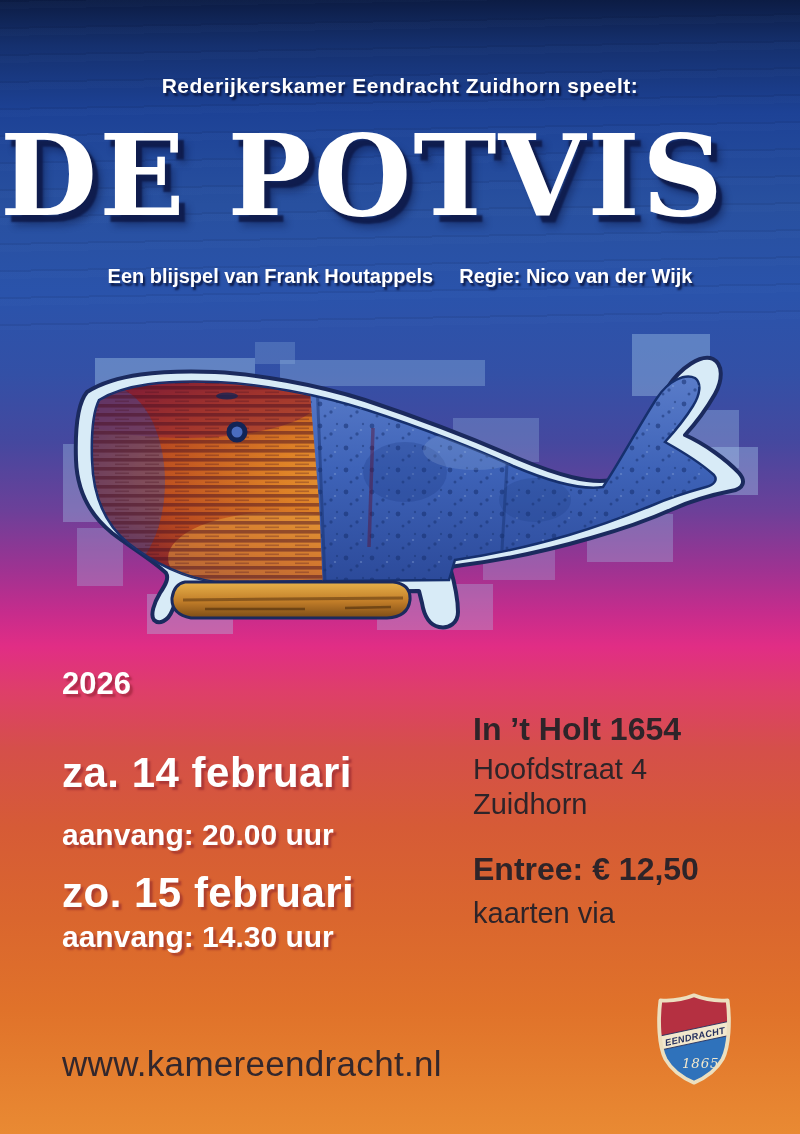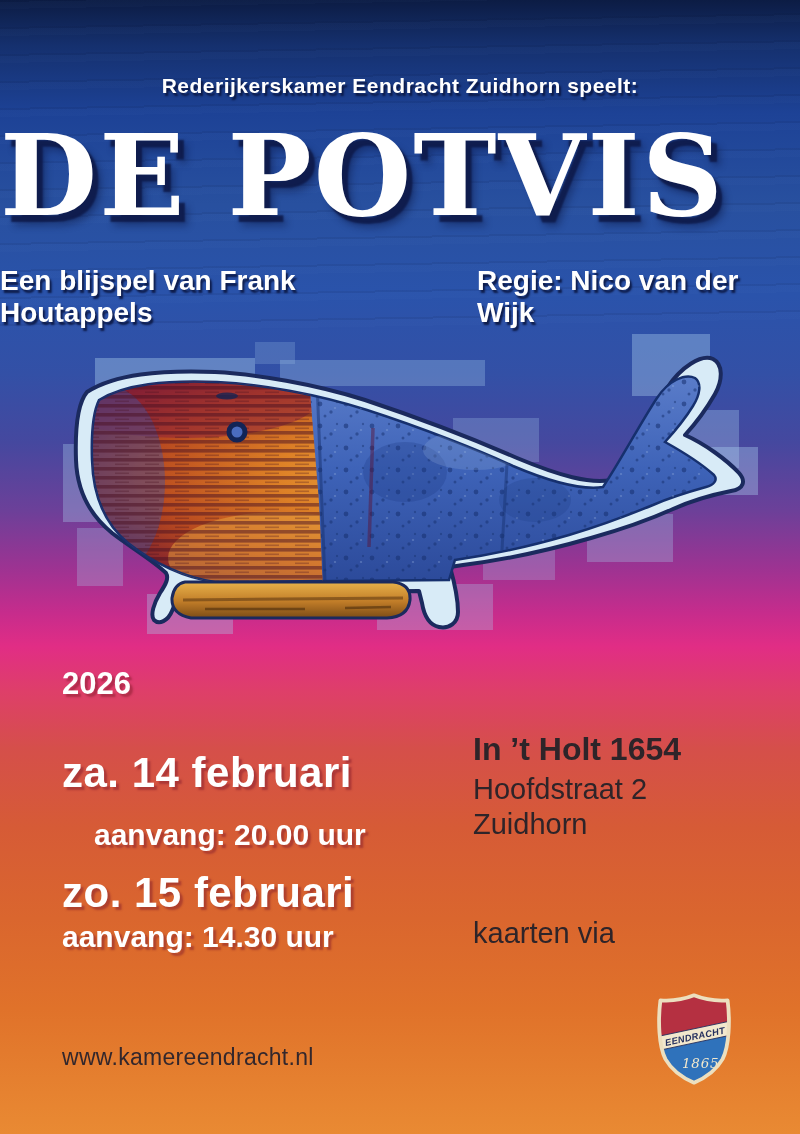--- a/index.html
+++ b/index.html
@@ -26,37 +26,37 @@
   }
   .title{
     left:0;top:118px;width:684px;text-align:center;
     font-family:"DejaVu Serif",serif;font-weight:bold;
     color:#fff;font-size:112px;line-height:1.04;letter-spacing:2px;
     text-shadow:6px 7px 2px rgba(14,26,74,.92), 9px 11px 7px rgba(14,26,74,.45);
     white-space:nowrap;
   }
   .credits{
     left:0;top:265px;width:800px;display:flex;justify-content:center;gap:26px;
-    color:#fff;font-size:28px;font-weight:bold;
+    color:#fff;font-size:20px;font-weight:bold;
     text-shadow:2px 3px 2px rgba(8,18,56,.85);
   }
   .light-txt{color:#fff;text-shadow:3px 3px 2px rgba(132,28,44,.5);}
   .year{left:62px;top:666px;font-size:31px;font-weight:bold;}
   .date-big{left:62px;font-size:42px;font-weight:bold;letter-spacing:.5px;white-space:nowrap;}
   .d1{top:711px;} .d2{top:749px;} .d3{top:869px;}
   .time-line{left:62px;font-size:30px;font-weight:bold;}
-  .t1{top:818px;margin-left:32px;} .t2{top:920px;}
-  .dark-txt{color:#2e2429;white-space:nowrap;margin-top:20px;}
+  .t1{top:818px;} .t2{top:920px;}
+  .dark-txt{color:#2e2429;white-space:nowrap;}
   .venue-name{left:473px;top:711px;font-size:32px;font-weight:bold;}
   .venue-street{left:473px;top:753px;font-size:29px;}
   .venue-city{left:473px;top:788px;font-size:29px;}
   .price{left:473px;top:851px;font-size:32px;font-weight:bold;}
   .via1{left:473px;top:897px;font-size:29px;text-align:center;}
   .via2{left:473px;top:930px;font-size:29px;}
-  .website{left:62px;top:1044px;font-size:23px;color:#33272c;letter-spacing:.3px;}
+  .website{left:62px;top:1044px;font-size:35px;color:#33272c;letter-spacing:.3px;}
   .whale-wrap{left:55px;top:332px;width:710px;height:306px;}
   .shield-wrap{left:652px;top:991px;width:84px;height:96px;}
 </style>
 </head>
 <body>
 
 <div class="poster">
   <div class="water-texture"></div>
 
   <div class="abs pretitle">Rederijkerskamer Eendracht Zuidhorn speelt:</div>
@@ -168,22 +168,23 @@
     </g>
   </svg>
 
   <div class="abs light-txt year">2026</div>
   <div class="abs light-txt date-big d2">za. 14 februari</div>
   <div class="abs light-txt time-line t1">aanvang: 20.00 uur</div>
   <div class="abs light-txt date-big d3">zo. 15 februari</div>
   <div class="abs light-txt time-line t2">aanvang: 14.30 uur</div>
 
   <div class="abs dark-txt venue-name">In ’t Holt 1654</div>
-  <div class="abs dark-txt venue-street">Hoofdstraat 2</div>
+  <div class="abs dark-txt venue-street">Hoofdstraat 4</div>
   <div class="abs dark-txt venue-city">Zuidhorn</div>
+  <div class="abs dark-txt price">Entree: € 12,50</div>
   <div class="abs dark-txt via1">kaarten via</div>
 
   <div class="abs website">www.kamereendracht.nl</div>
 
   <svg class="abs shield-wrap" viewBox="0 0 100 112" role="img">
     <defs>
       <clipPath id="shieldClip">
         <path d="M50,4 C60,8 76,11 90,10 C93,34 92,64 84,80 C76,94 62,103 50,108
                  C38,103 24,94 16,80 C8,64 7,34 10,10 C24,11 40,8 50,4 Z"></path>
       </clipPath>

